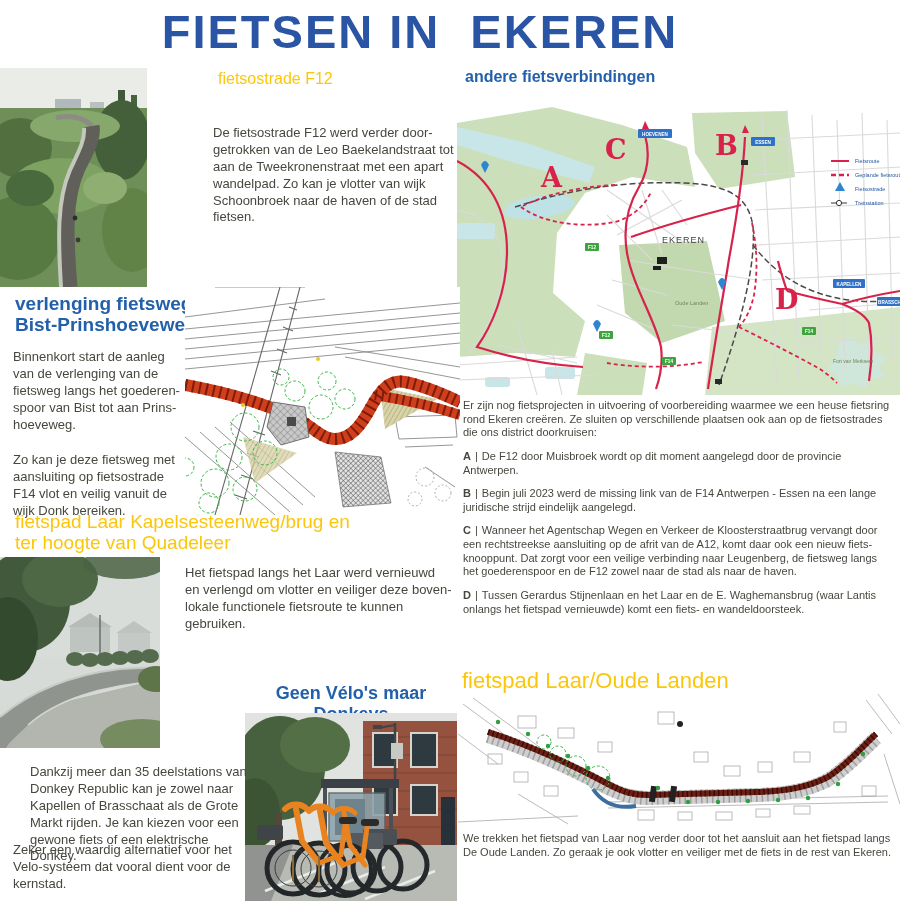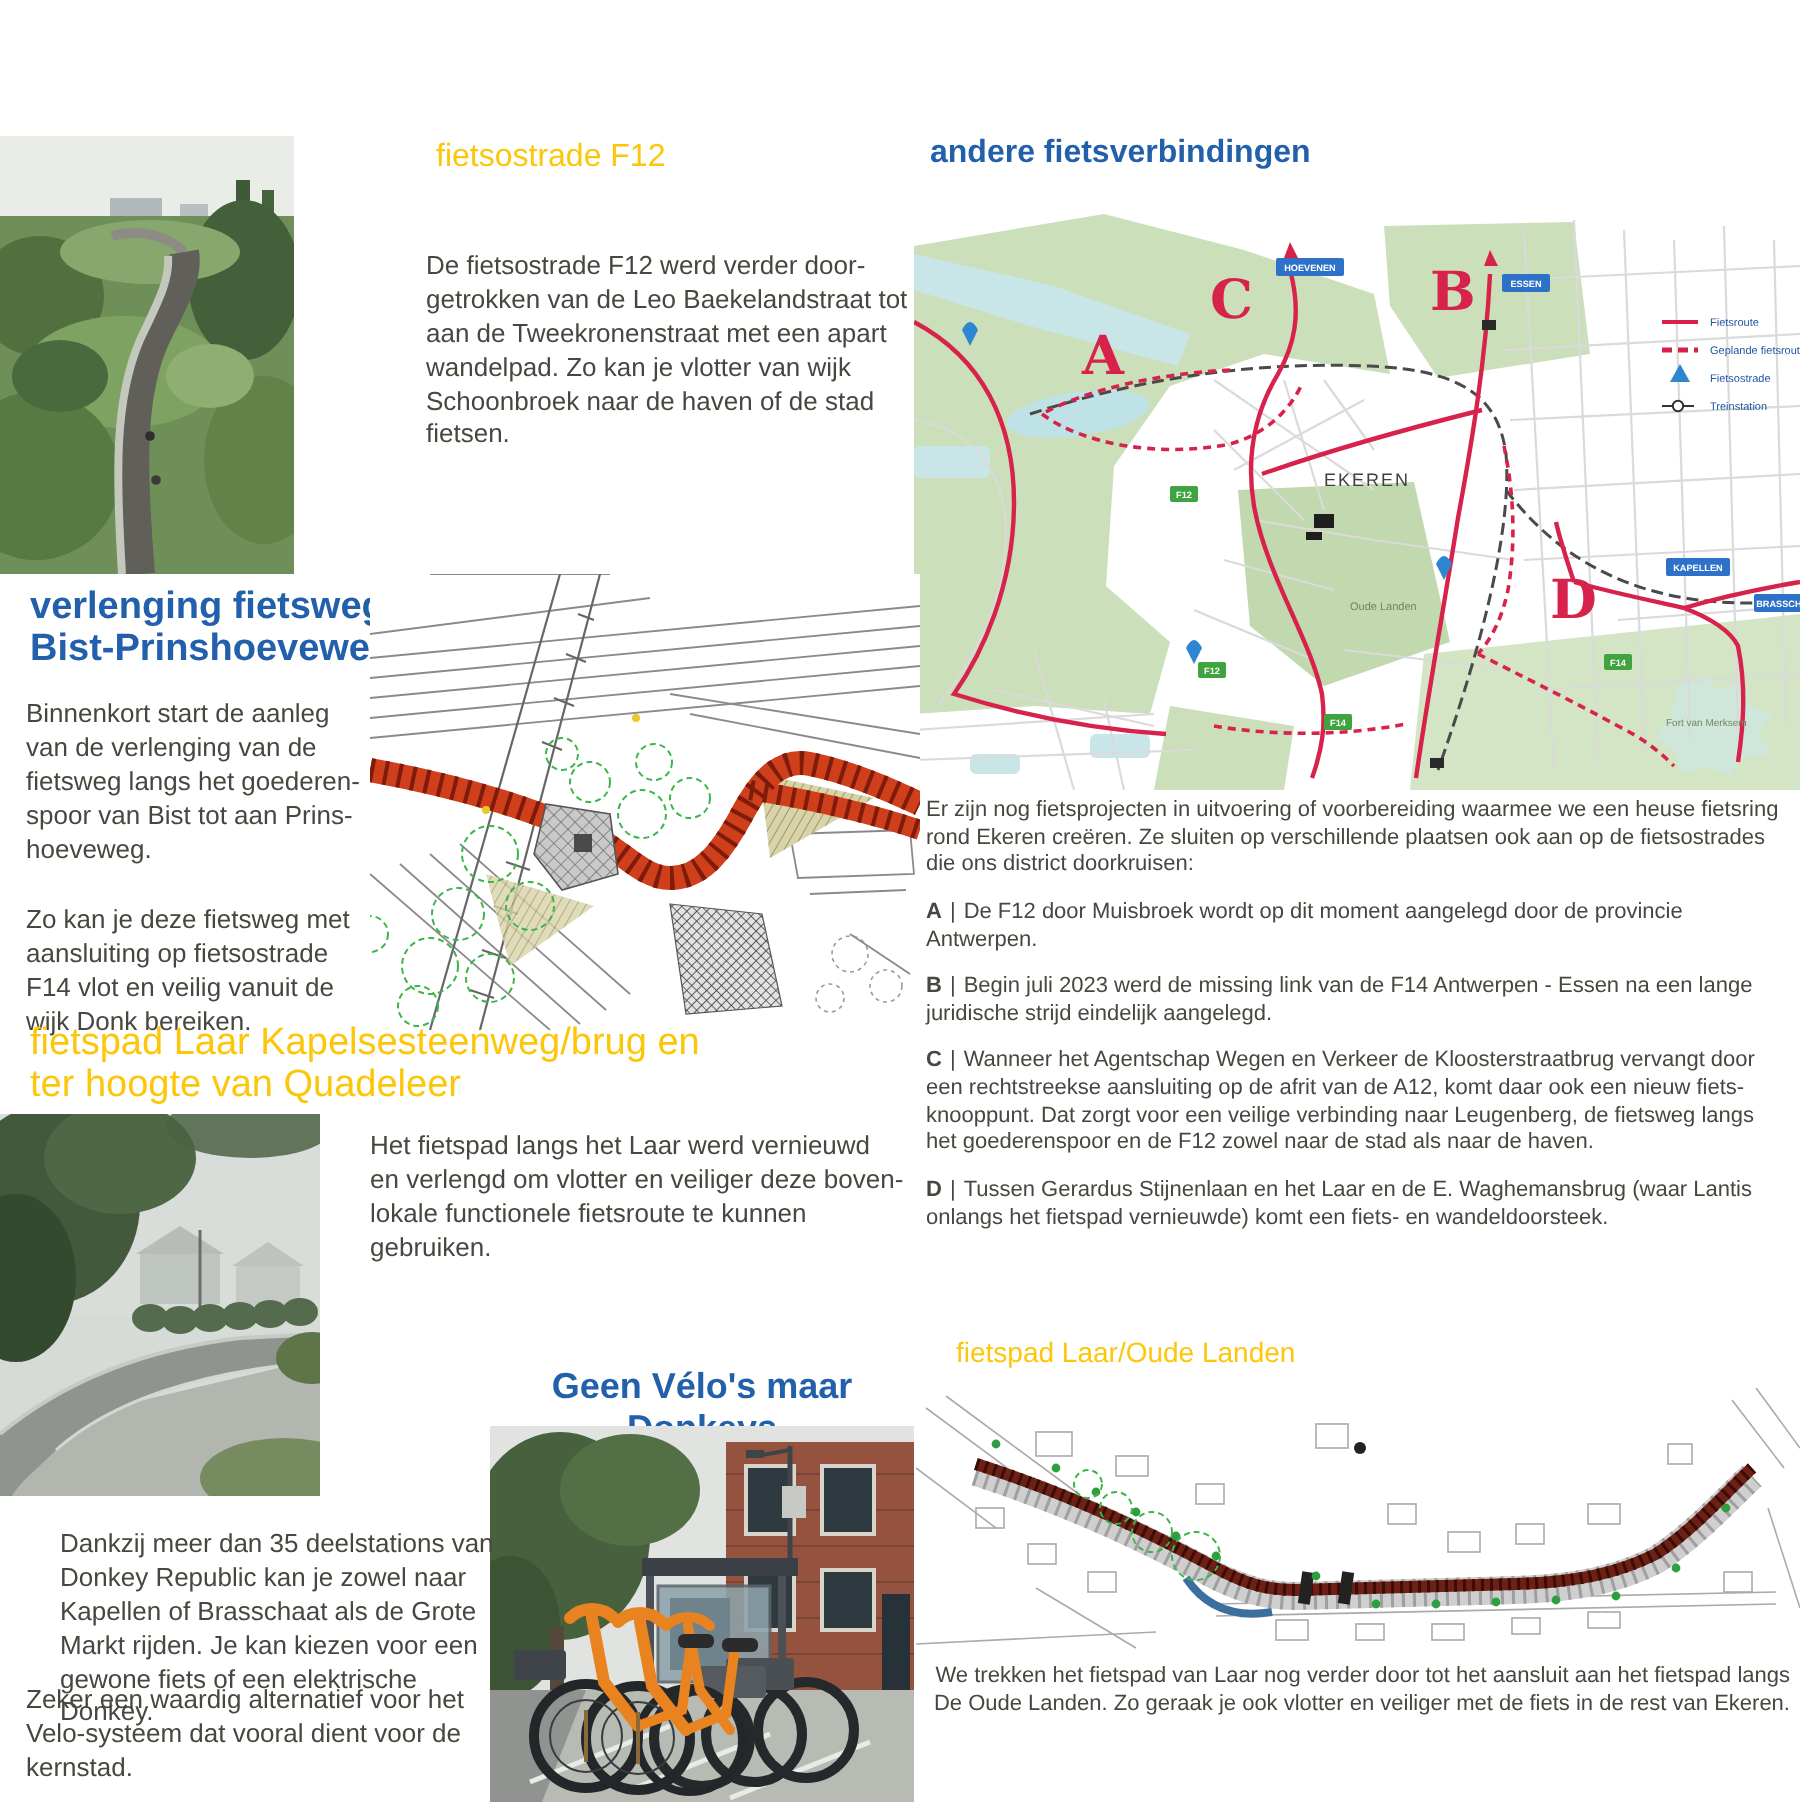--- a/index.html
+++ b/index.html
@@ -18,20 +18,21 @@
   .ab-label{font-weight:bold;}
   .ab-sep{padding:0 4px;color:#47473f;}
   .photo-frame{overflow:hidden;}
   svg{display:block;}
 </style>
 </head>
 <body>
 
 <div class="page">
 
+  <div class="abs page-title">FIETSEN IN  EKEREN</div>
 
   <div class="abs photo-frame" style="left:0;top:68px;width:147px;height:219px;">
     <svg width="147" height="219" viewBox="0 0 147 219">
       <rect width="147" height="219" fill="#e9ece7"></rect>
       <rect x="55" y="31" width="26" height="10" fill="#9aa4ab" opacity="0.7"></rect>
       <rect x="90" y="34" width="14" height="7" fill="#a6adb2" opacity="0.7"></rect>
       <rect y="40" width="147" height="179" fill="#6f8f58"></rect>
       <rect x="118" y="22" width="7" height="32" fill="#3f5a39"></rect>
       <rect x="131" y="27" width="6" height="27" fill="#47623f"></rect>
       <ellipse cx="20" cy="80" rx="32" ry="30" fill="#52703f"></ellipse>
@@ -420,21 +421,21 @@
 
   <div class="abs body-text" style="left:30px;top:764px;width:225px;">Dankzij meer dan 35 deelstations van
 Donkey Republic kan je zowel naar
 Kapellen of Brasschaat als de Grote
 Markt rijden. Je kan kiezen voor een
 gewone fiets of een elektrische Donkey.</div>
   <div class="abs body-text" style="left:13px;top:842px;width:225px;">Zeker een waardig alternatief voor het
 Velo-systeem dat vooral dient voor de
 kernstad.</div>
 
-  <div class="abs h-yellow" style="left:478px;top:668px;font-size:14px;">fietspad Laar/Oude Landen</div>
+  <div class="abs h-yellow" style="left:462px;top:668px;font-size:22px;">fietspad Laar/Oude Landen</div>
 
   <div class="abs" style="left:458px;top:694px;width:442px;height:138px;">
     <svg width="442" height="138" viewBox="0 0 442 138">
       <rect width="442" height="138" fill="#ffffff"></rect>
 
       <g stroke="#aaaaaa" stroke-width="0.8" fill="none">
         <rect x="60" y="22" width="18" height="12"></rect>
           <rect x="100" y="34" width="16" height="10"></rect>
         <rect x="140" y="48" width="14" height="10"></rect>
           <rect x="200" y="18" width="16" height="12"></rect>
@@ -494,15 +495,15 @@
       <g stroke="#3cb54a" stroke-width="1" fill="none" stroke-dasharray="3,2">
         <circle cx="118" cy="72" r="10"></circle>
           <circle cx="140" cy="84" r="12"></circle>
           <circle cx="100" cy="60" r="8"></circle>
         <circle cx="86" cy="48" r="7"></circle>
       </g>
       <circle cx="222" cy="30" r="3" fill="#222"></circle>
     </svg>
   </div>
 
-  <div class="abs rc-text" style="left:463px;top:832px;width:432px;text-align:right;">We trekken het fietspad van Laar nog verder door tot het aansluit aan het fietspad langs De Oude Landen. Zo geraak je ook vlotter en veiliger met de fiets in de rest van Ekeren.</div>
+  <div class="abs rc-text" style="left:463px;top:832px;width:432px;">We trekken het fietspad van Laar nog verder door tot het aansluit aan het fietspad langs De Oude Landen. Zo geraak je ook vlotter en veiliger met de fiets in de rest van Ekeren.</div>
 
 </div>
 
 </body></html>

